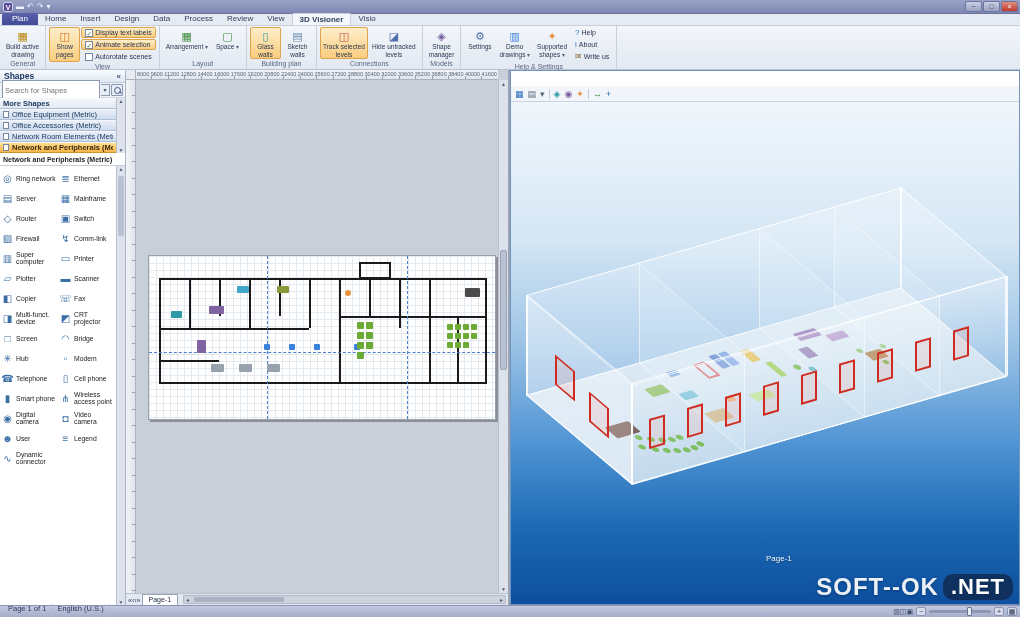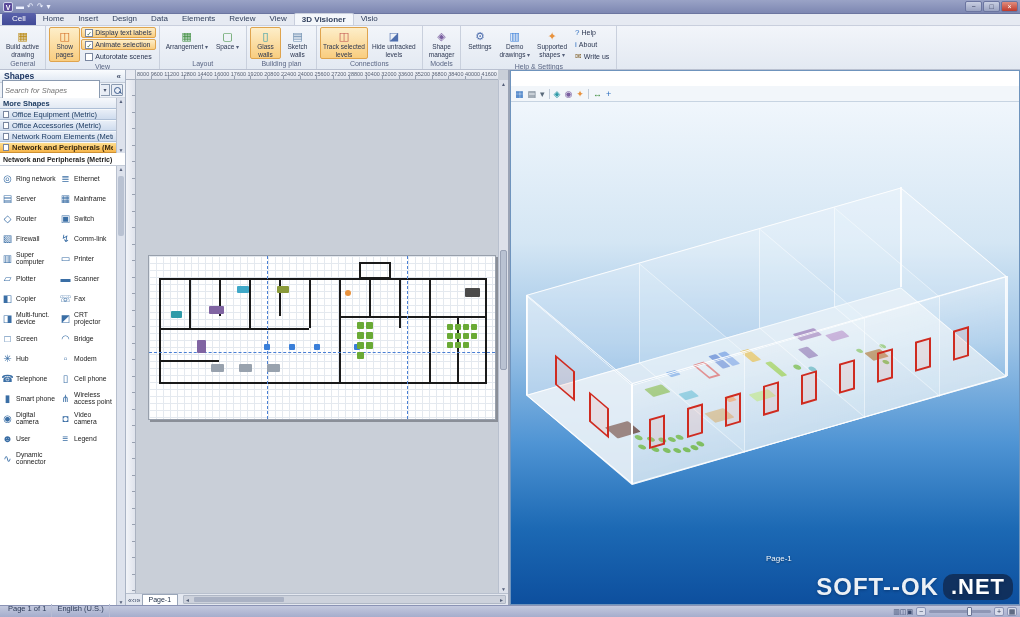--- a/index.html
+++ b/index.html
@@ -40,21 +40,21 @@
 .rcheck.hl{background:linear-gradient(#fdeec9,#f9cd7f);border-color:#dfa44e;}
 .cbox{width:8px;height:8px;border:1px solid #7a87a0;background:#fff;font-size:6.5px;line-height:7px;text-align:center;color:#2d5d2d;}
 .clab{font-size:7px;white-space:nowrap;color:#2a3550;}
 .sicon{font-size:8px;line-height:9px;}
 
 
 #shapes-panel{position:absolute;left:0;top:70px;width:126px;bottom:12px;background:#eef2f8;border-right:1px solid #aab4c4;display:flex;flex-direction:column;}
 .sp-header{height:13px;background:linear-gradient(#fafcfe,#dfe7f2);border-bottom:1px solid #c4ccd8;display:flex;align-items:center;justify-content:space-between;padding:0 4px;font-weight:bold;font-size:8.5px;color:#1f3864;}
 .sp-collapse{color:#44506a;font-size:8px;}
 .sp-search{height:15px;display:flex;align-items:center;gap:1px;padding:1px 2px;border-bottom:1px solid #d4dae4;}
-#search-input{flex:1;height:20px;border:1px solid #8a9ab0;font-size:7.5px;padding:0 2px;font-family:inherit;min-width:0;font-style:italic;}
+#search-input{flex:1;height:20px;border:1px solid #8a9ab0;font-size:7.5px;padding:0 2px;font-family:inherit;min-width:0;}
 .search-dd{width:9px;height:12px;border:1px solid #8a9ab0;border-left:none;background:#e8edf5;font-size:6px;text-align:center;line-height:11px;color:#44506a;}
 .mag{width:12px;height:12px;position:relative;border:1px solid #8a9ab0;background:#e8edf5;border-radius:1px;}
 .mag::after{content:"";position:absolute;left:2px;top:2px;width:5px;height:5px;border:1px solid #3a5a8c;border-radius:50%;}
 .mag::before{content:"";position:absolute;left:7px;top:7px;width:3px;height:1px;background:#3a5a8c;transform:rotate(45deg);}
 #stencil-wrap{position:relative;}
 #stencil-bars{margin-right:9px;}
 .stencil-bar{height:11px;display:flex;align-items:center;gap:3px;padding:0 3px;background:linear-gradient(#e8eef7,#cfdcee);border-top:1px solid #f5f8fb;border-bottom:1px solid #aebfd6;font-size:7.5px;color:#17365d;}
 .stencil-bar.more{background:linear-gradient(#f4f7fb,#e2e9f3);font-weight:bold;}
 .stencil-bar.sel{background:linear-gradient(#fddd8e,#f7b64a);border-bottom:1px solid #cf9233;color:#3a2a10;font-weight:bold;}
 .st-ico{width:6px;height:7px;background:#fff;border:1px solid #7a87a0;flex:none;}
@@ -148,26 +148,26 @@
         <span class="qat-ico">▾</span>
       </div>
     <div id="wincontrols">
       <span class="wc">−</span>
       <span class="wc">□</span>
       <span class="wc close">×</span>
     </div>
   </div>
 
   <div id="tabs">
-      <div class="tab file">Cell</div>
+      <div class="tab file">Plan</div>
       <div class="tab">Home</div>
       <div class="tab">Insert</div>
       <div class="tab">Design</div>
       <div class="tab">Data</div>
-      <div class="tab">Elements</div>
+      <div class="tab">Process</div>
       <div class="tab">Review</div>
       <div class="tab">View</div>
       <div class="tab active">3D Visioner</div>
       <div class="tab">Visio</div>
     </div>
 
   <div id="ribbon">
     <div id="ribbon-groups">
         <div class="rgroup">
           <div class="rrow">

